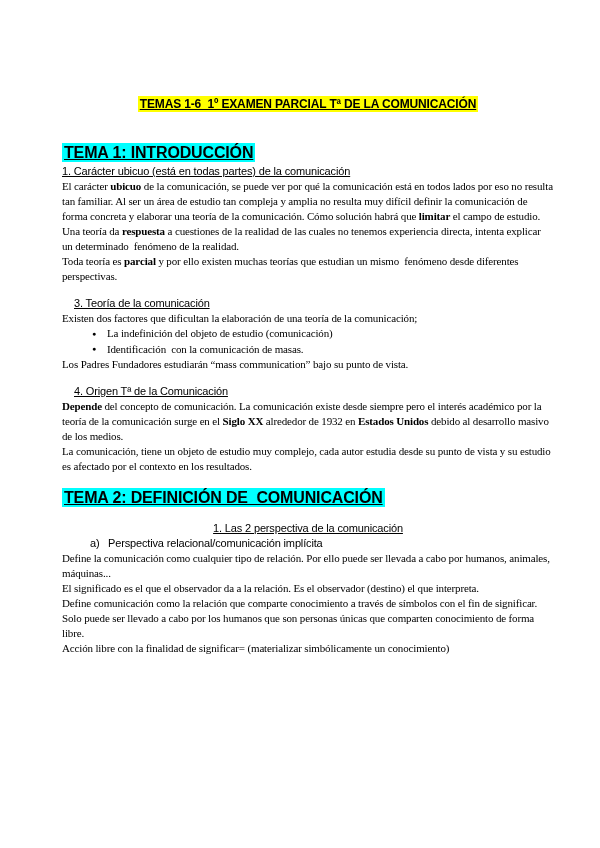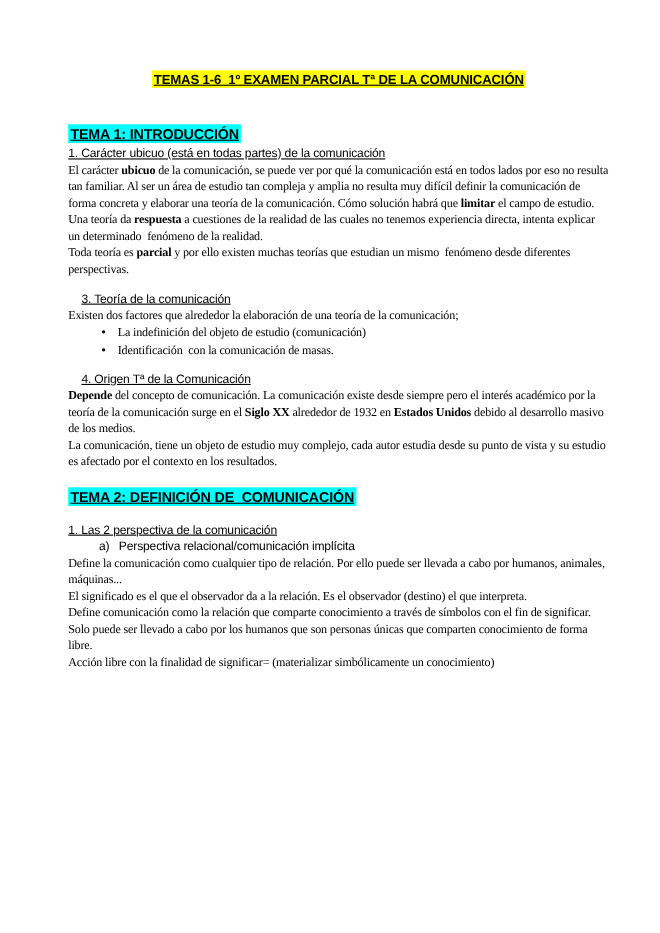--- a/index.html
+++ b/index.html
@@ -1,50 +1,50 @@
 <!DOCTYPE html>
 <html style="--page-bg: #ffffff; --text: #000000; --highlight-yellow: #ffff00; --highlight-cyan: #00ffff;"><head>
 <meta charset="utf-8">
 <style>
   html,body{margin:0;padding:0;background:#ffffff;}
   .page{
     position:relative;
     width:600px;height:724px;
     box-sizing:border-box;
-    padding:64px 46px 0 62px;
+    padding:96px 46px 0 62px;
     background:var(--page-bg,#fff);
     color:var(--text,#000);
     font-family:"Liberation Sans",sans-serif;
     font-size:11px;
     line-height:15px;
     letter-spacing:-0.15px;
     overflow:hidden;
   }
   .content{max-width:492px;}
   .title-line{margin:0;text-align:center;line-height:16px;}
   .title-text{
     font-weight:bold;font-size:12px;
     text-decoration:underline;
     background:var(--highlight-yellow,#ffff00);
     padding:1px 2px;
     white-space:pre;
   }
   .tema-line{margin:33px 0 0 0;line-height:16px;}
   .tema-line.tema2{margin-top:16px;}
   .tema-text{
-    font-weight:bold;font-size:13px;
+    font-weight:bold;font-size:16px;
     text-decoration:underline;
     background:var(--highlight-cyan,#00ffff);
     padding:1px 2px;
     white-space:pre;
   }
   .sec-h{margin:15px 0 0 0;}
   .sec-h.first{margin-top:2px;}
   .sec-h.mid{margin-top:12px;margin-left:12px;}
-  .sec-h.t2{margin-top:14px;}
+  .sec-h.t2{margin-top:14px;text-align:center;}
   .sec-h > span{text-decoration:underline;white-space:pre-wrap;}
   .para{margin:0;white-space:pre-wrap;font-family:Liberation Serif, serif;}
   .b{font-weight:bold;}
   .bullet-row{padding-left:30px;margin:0;}
   .bullet{
     display:inline-block;width:15px;
     font-size:7px;vertical-align:1.5px;
     letter-spacing:0;
   }
   .sub-h{margin:0;padding-left:28px;font-weight:normal;}
@@ -60,23 +60,24 @@
 
     <p class="tema-line"><span class="tema-text">TEMA 1: INTRODUCCIÓN</span></p>
 
     <p class="sec-h first"><span>1. Carácter ubicuo (está en todas partes) de la comunicación</span></p>
     <p class="para"><span>El carácter </span><span class="b">ubicuo</span><span> de la comunicación, se puede ver por qué la comunicación está en todos lados por eso no resulta tan familiar. Al ser un área de estudio tan compleja y amplia no resulta muy difícil definir la comunicación de forma concreta y elaborar una teoría de la comunicación. Cómo solución habrá que </span><span class="b">limitar</span><span> el campo de estudio.</span></p>
 
     <p class="para"><span>Una teoría da </span><span class="b">respuesta</span><span> a cuestiones de la realidad de las cuales no tenemos experiencia directa, intenta explicar un determinado  fenómeno de la realidad.
 Toda teoría es </span><span class="b">parcial</span><span> y por ello existen muchas teorías que estudian un mismo  fenómeno desde diferentes perspectivas.</span></p>
 
     <p class="sec-h mid"><span>3. Teoría de la comunicación</span></p>
-    <p class="para"><span>Existen dos factores que alrededor la elaboración de una teoría de la comunicación;</span></p>
+    <p class="para"><span>Existen dos factores que dificultan la elaboración de una teoría de la comunicación;</span></p>
     <p class="para bullet-row"><span class="bullet">●</span><span>La indefinición del objeto de estudio (comunicación)</span></p>
     <p class="para bullet-row"><span class="bullet">●</span><span>Identificación  con la comunicación de masas.</span></p>
+    <p class="para"><span>Los Padres Fundadores estudiarán “mass communication” bajo su punto de vista.</span></p>
 
     <p class="sec-h mid"><span>4. Origen Tª de la Comunicación</span></p>
     <p class="para"><span class="b">Depende</span><span> del concepto de comunicación. La comunicación existe desde siempre pero el interés académico por la teoría de la comunicación surge en el </span><span class="b">Siglo XX</span><span> alrededor de 1932 en </span><span class="b">Estados Unidos</span><span> debido al desarrollo masivo de los medios.
 La comunicación, tiene un objeto de estudio muy complejo, cada autor estudia desde su punto de vista y su estudio es afectado por el contexto en los resultados.</span></p>
 
     <p class="tema-line tema2"><span class="tema-text">TEMA 2: DEFINICIÓN DE  COMUNICACIÓN</span></p>
 
     <p class="sec-h t2"><span>1. Las 2 perspectiva de la comunicación</span></p>
 
     <p class="sub-h"><span class="sub-label">a)</span><span>Perspectiva relacional/comunicación implícita</span></p>

